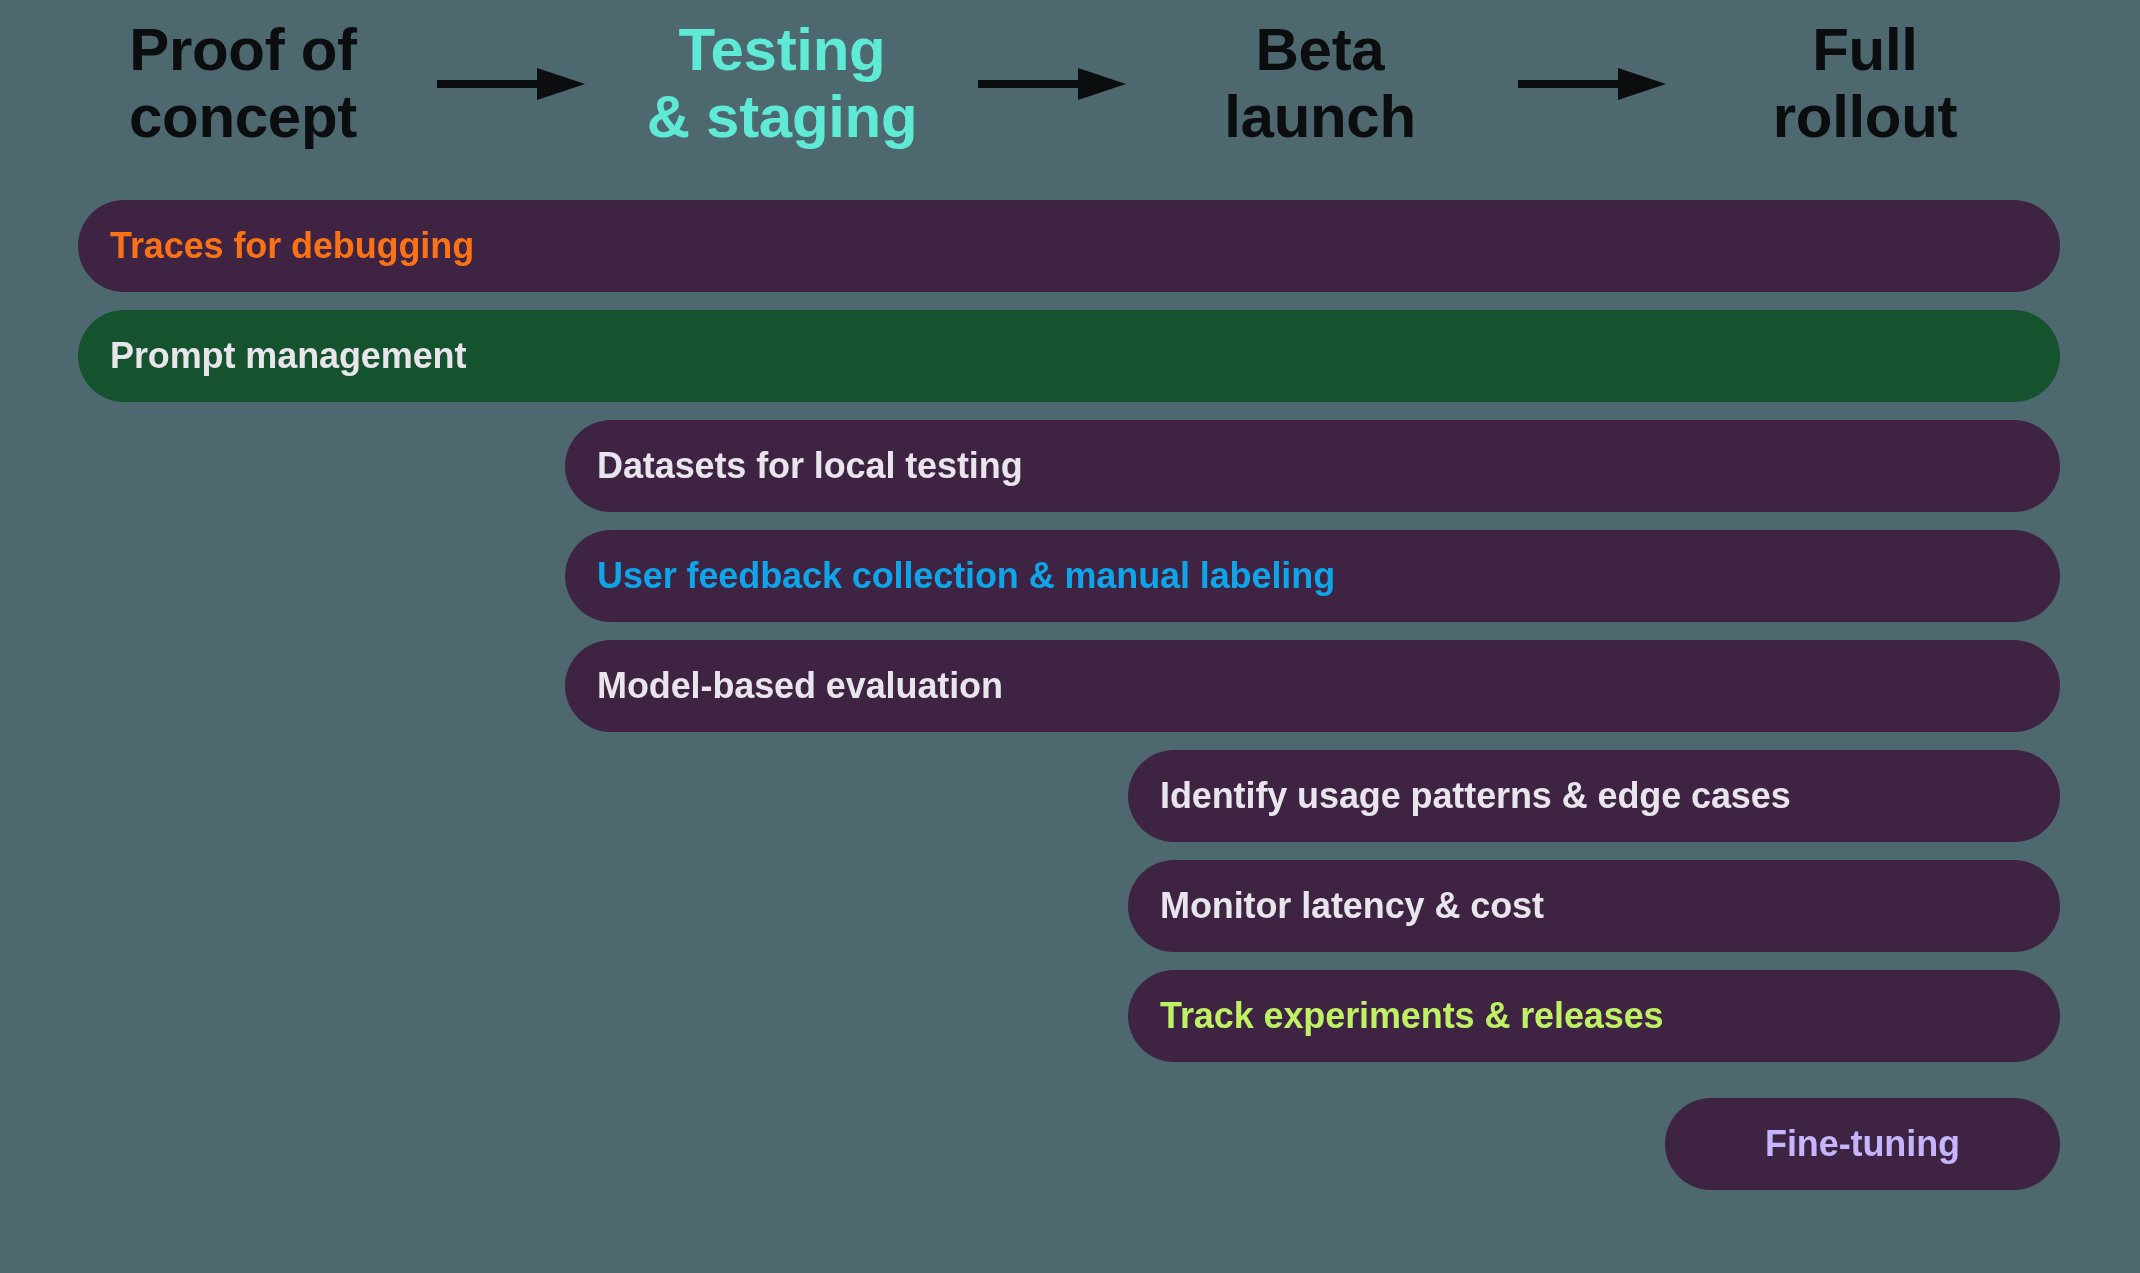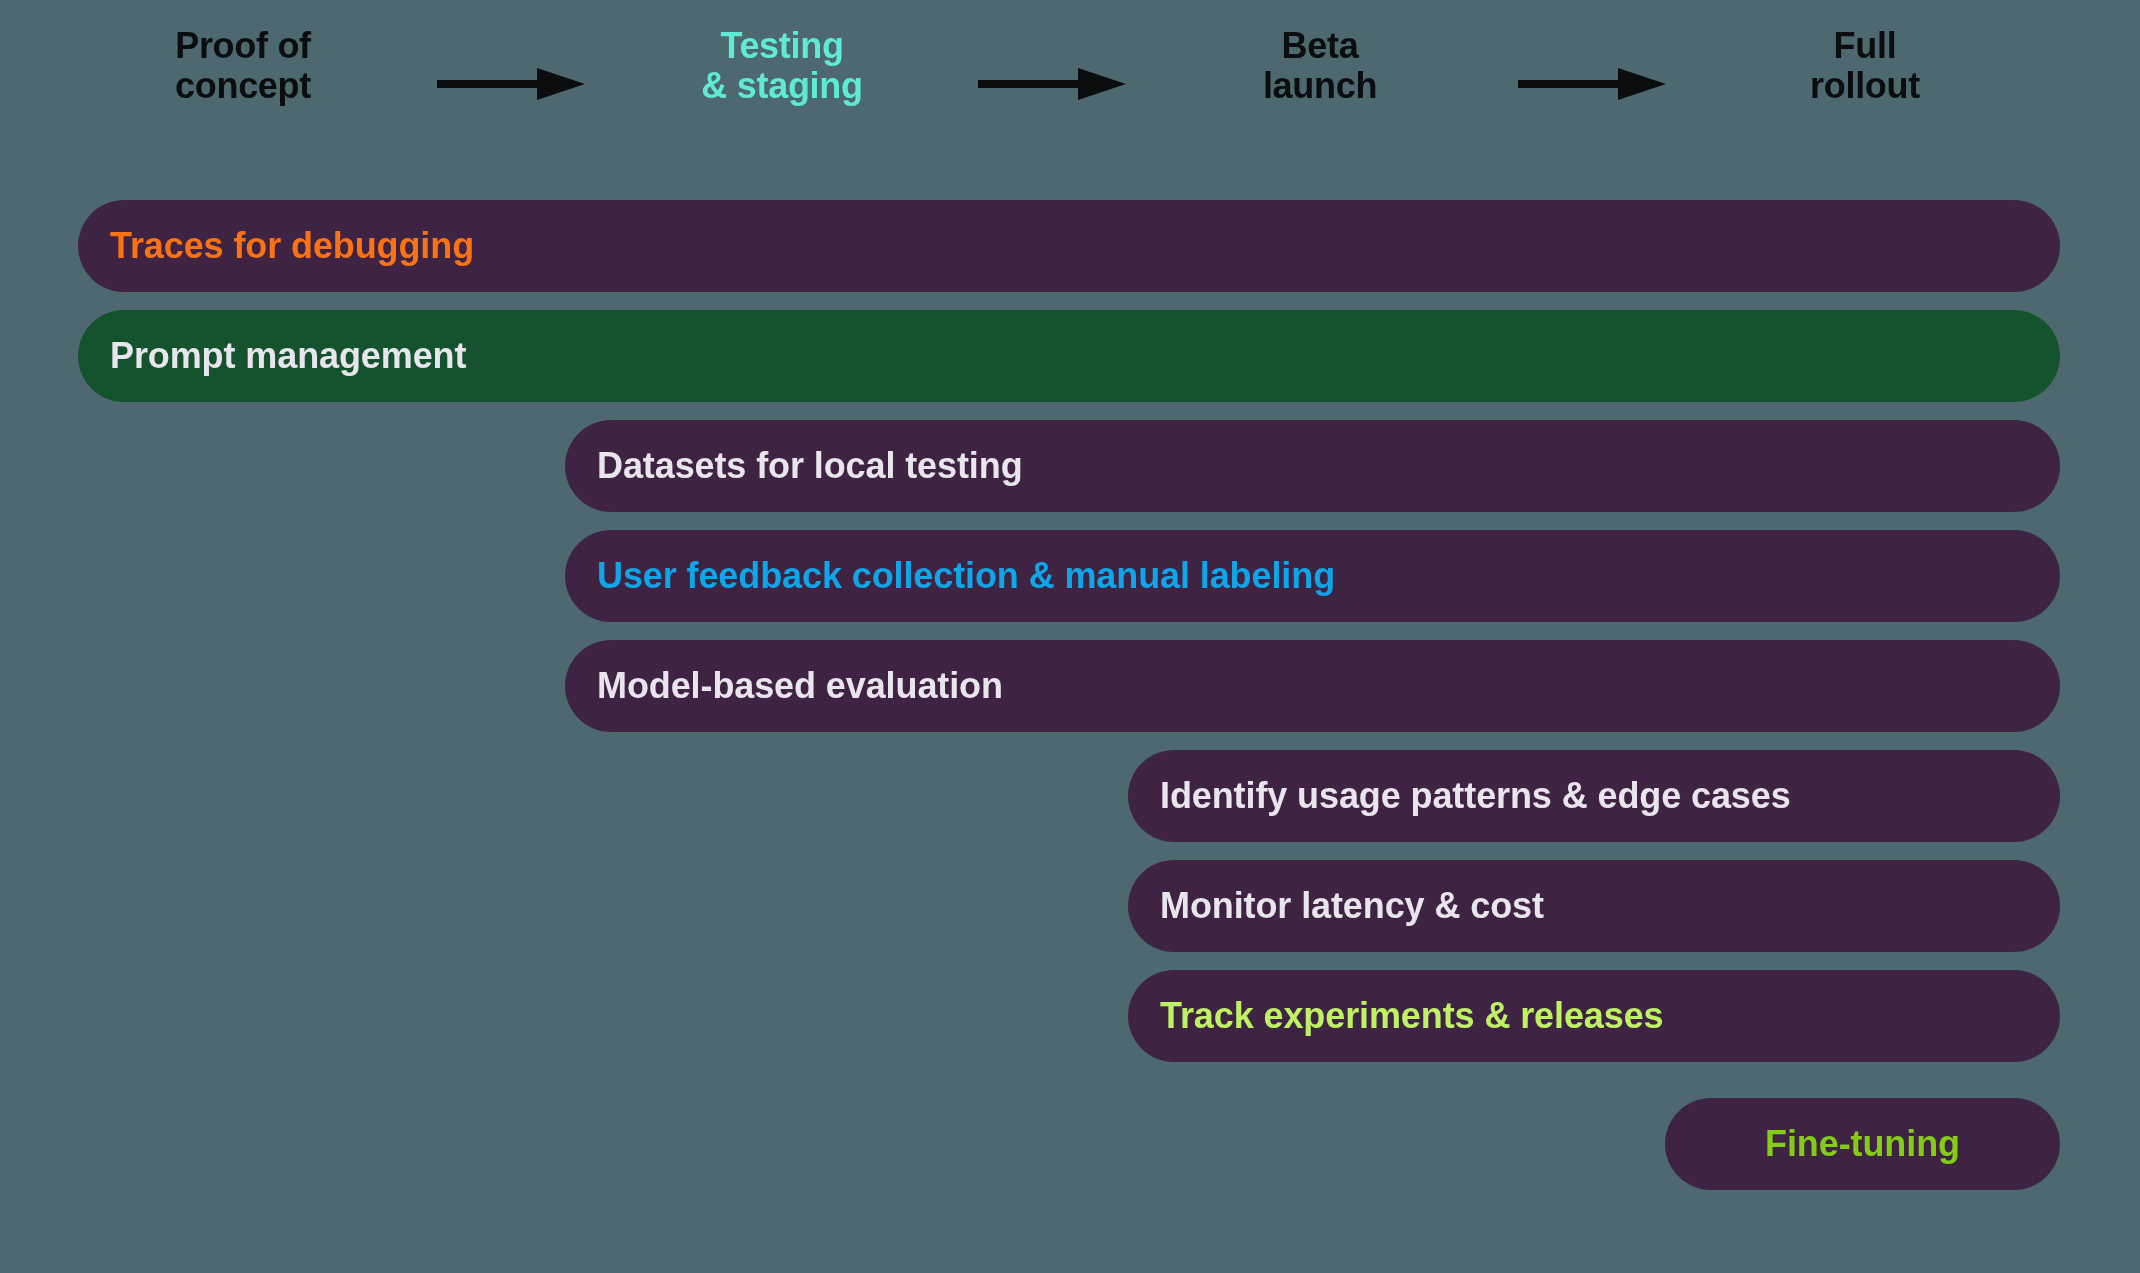--- a/index.html
+++ b/index.html
@@ -15,25 +15,25 @@
     position: relative;
     width: 2140px;
     height: 1273px;
     background: #4d686f;
     overflow: hidden;
   }
 
   
   .stage-label {
     position: absolute;
-    top: 26px;
+    top: 16px;
     width: 300px;
     text-align: center;
     color: #0b0d0e;
-    font-size: 36px;
+    font-size: 60px;
     font-weight: 700;
     line-height: 1.12;
     letter-spacing: -0.3px;
     white-space: pre-line;
   }
 
   .stage-arrow {
     position: absolute;
     top: 62px;
     width: 148px;
@@ -117,17 +117,17 @@
       <div class="pill align-left" style="left: 1128px; width: 932px; top: 750px; background: rgb(63, 35, 66);">
         <span class="pill-text" style="color: rgb(233, 229, 237);">Identify usage patterns &amp; edge cases</span>
       </div>
       <div class="pill align-left" style="left: 1128px; width: 932px; top: 860px; background: rgb(63, 35, 66);">
         <span class="pill-text" style="color: rgb(233, 229, 237);">Monitor latency &amp; cost</span>
       </div>
       <div class="pill align-left" style="left: 1128px; width: 932px; top: 970px; background: rgb(63, 35, 66);">
         <span class="pill-text" style="color: #bef264;">Track experiments &amp; releases</span>
       </div>
       <div class="pill align-center" style="left: 1665px; width: 395px; top: 1098px; background: rgb(63, 35, 66);">
-        <span class="pill-text" style="color: #84cc16;">Fine-tuning</span>
+        <span class="pill-text" style="color: #c4b5fd;">Fine-tuning</span>
       </div>
     </div>
 
 </div>
 
 </body></html>

